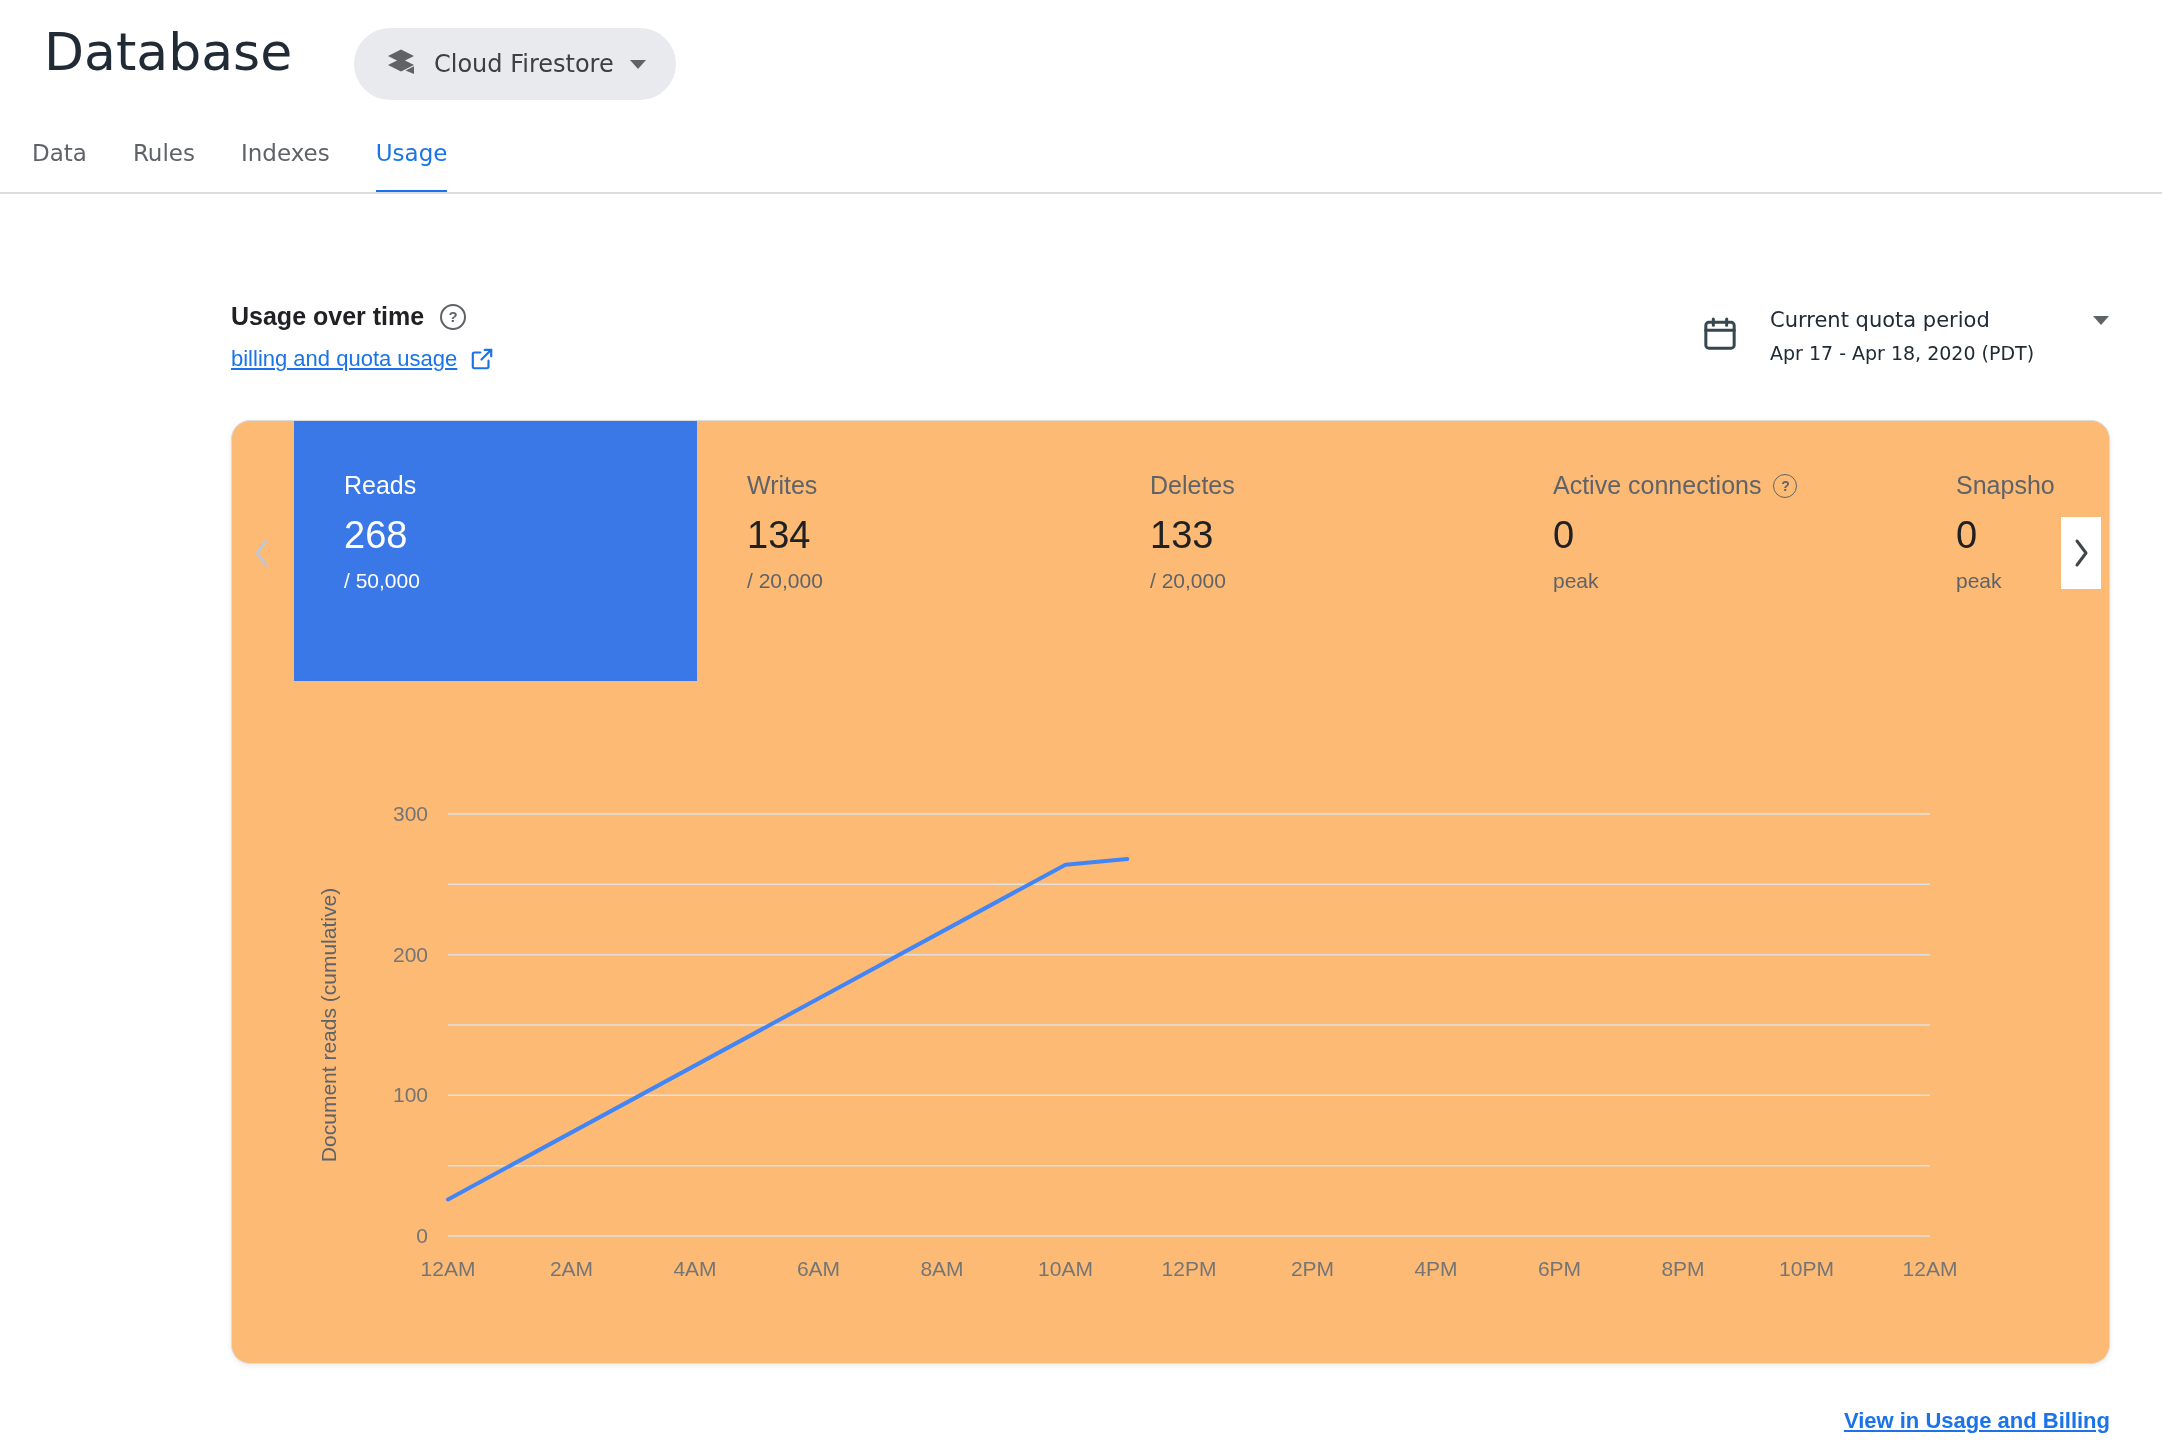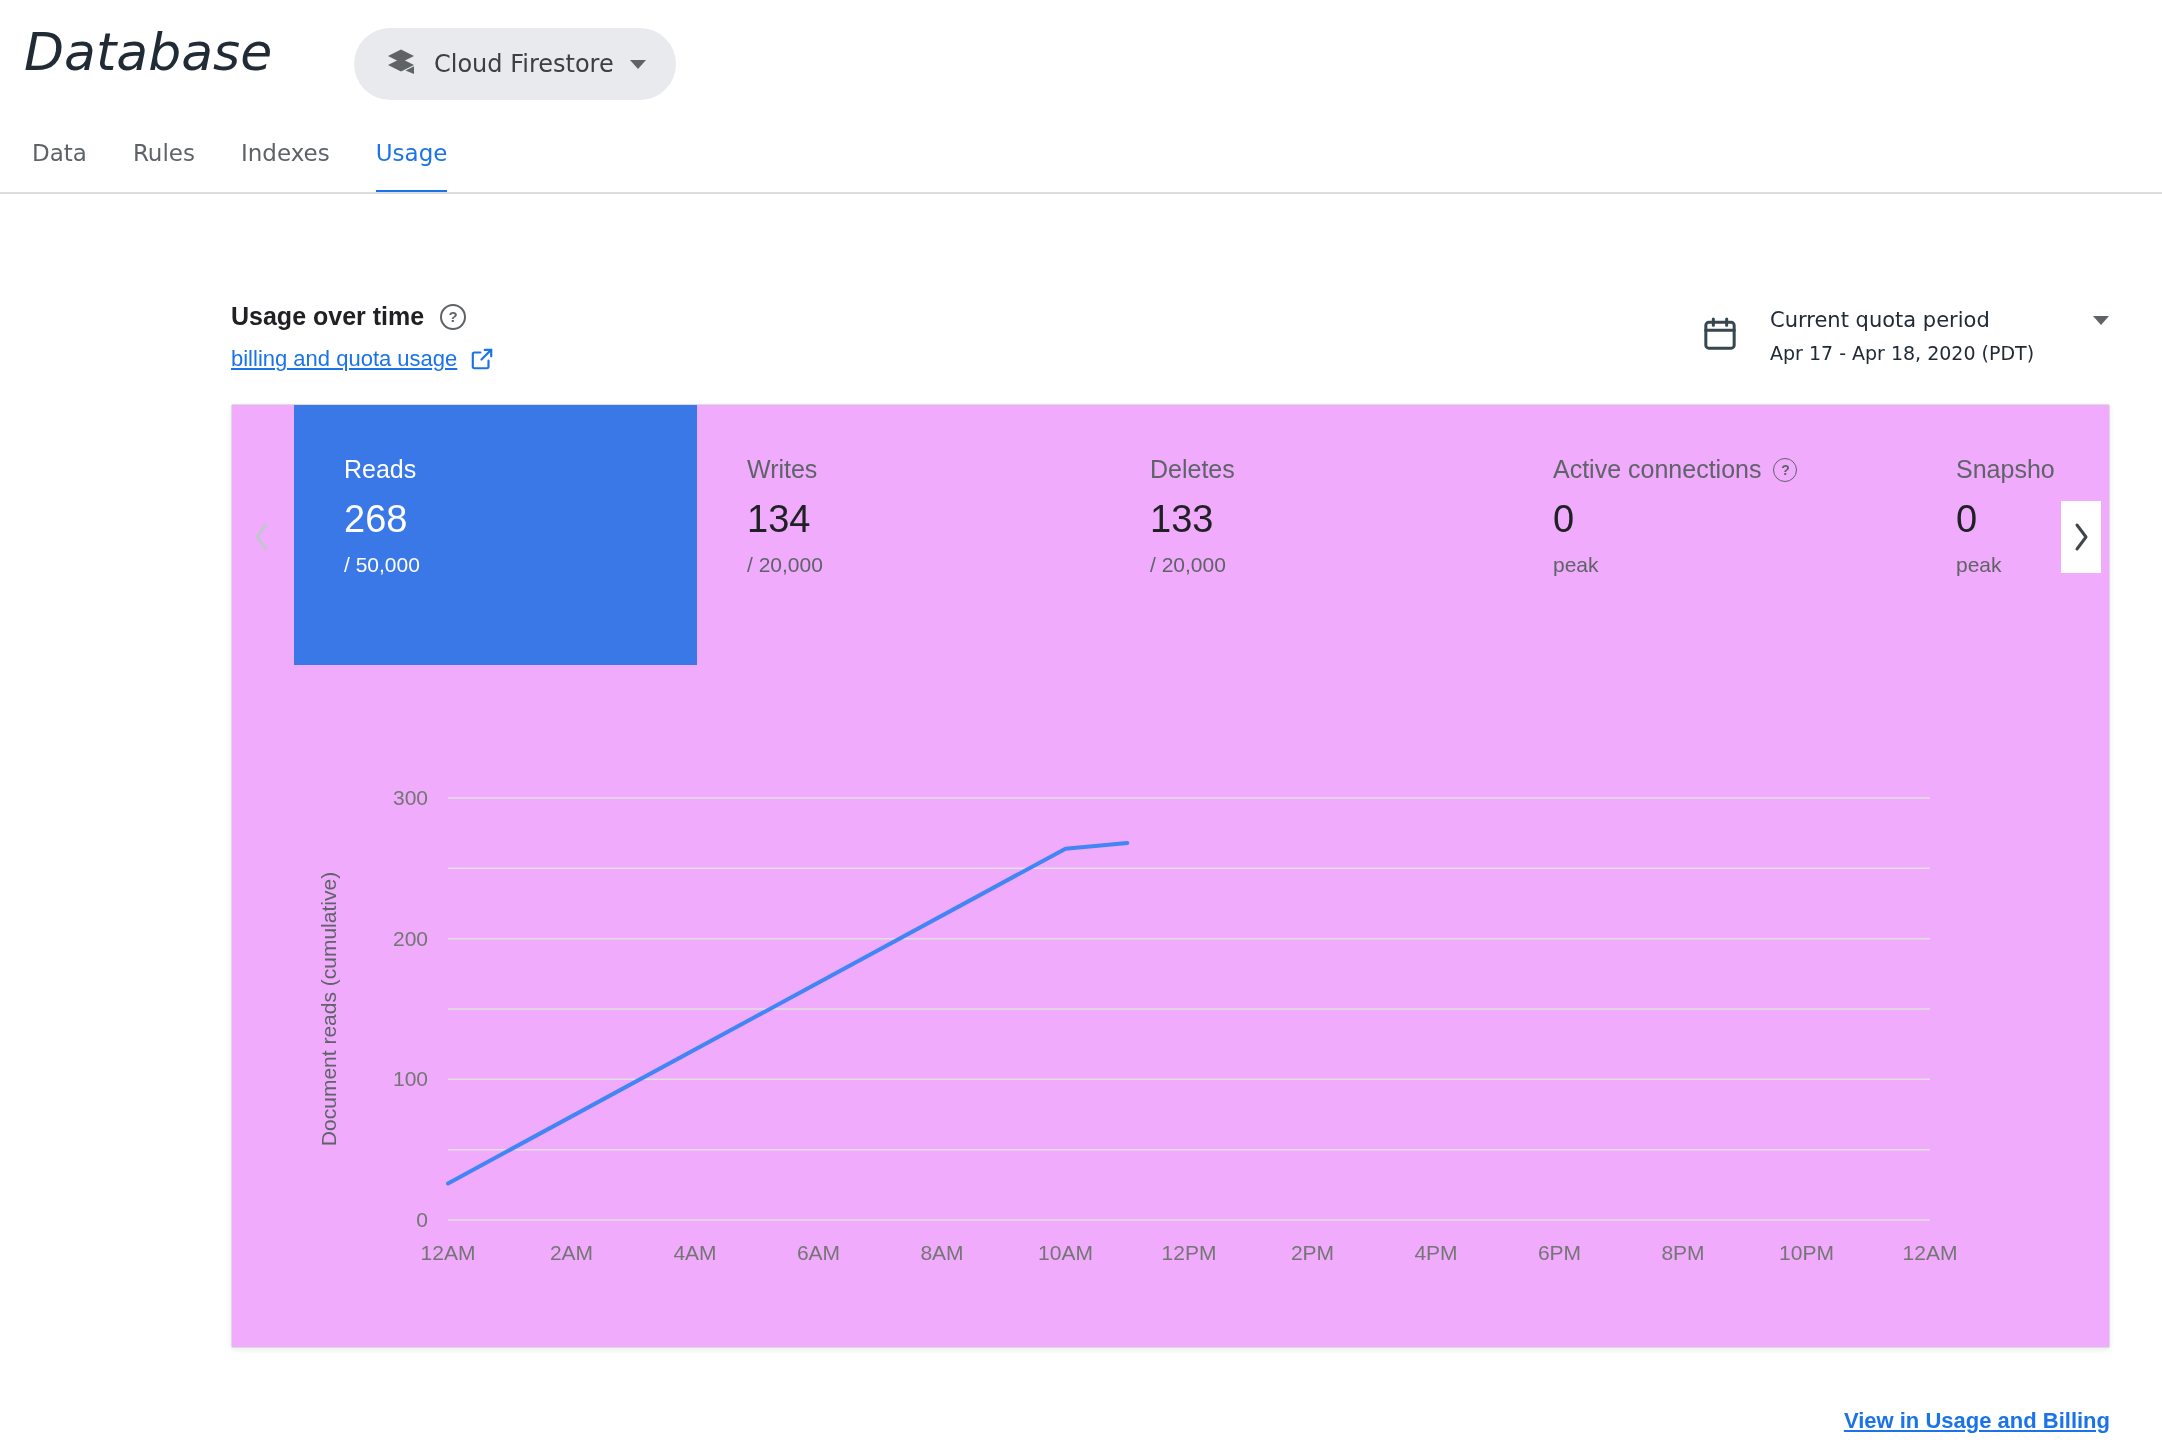--- a/index.html
+++ b/index.html
@@ -9,22 +9,22 @@
     --text-gray:#5f6368;
     --divider:#dadce0;
     --pill-bg:#e8eaed;
   }
   *{margin:0;padding:0;box-sizing:border-box;}
   body{background:#fff;}
   .page{position:relative;width:2162px;height:1456px;background:#fff;overflow:hidden;
         font-family:"Liberation Sans",sans-serif;color:var(--text-dark);}
 
   
-  .page-title{position:absolute;left:24px;top:22px;font-family:"DejaVu Sans",sans-serif;
-              font-size:52px;font-weight:400;color:#212b36;font-style:italic;}
+  .page-title{position:absolute;left:44px;top:22px;font-family:"DejaVu Sans",sans-serif;
+              font-size:52px;font-weight:400;color:#212b36;}
   .pill{position:absolute;left:354px;top:28px;height:72px;border:none;border-radius:36px;
         background:var(--pill-bg);display:flex;align-items:center;gap:16px;padding:12px 30px;
         cursor:pointer;}
   .pill-label{font-family:"DejaVu Sans",sans-serif;font-size:24px;color:#3c4043;}
   .caret{width:0;height:0;border-left:8px solid transparent;border-right:8px solid transparent;
          border-top:9px solid #5f6368;}
 
   
   .tabs{position:absolute;left:32px;top:138px;display:flex;gap:46px;}
   .tab{font-family:"DejaVu Sans",sans-serif;font-size:23px;color:#5f6368;line-height:30px;
@@ -45,22 +45,22 @@
 
   
   .quota{position:absolute;left:1700px;top:308px;display:flex;gap:30px;align-items:center;}
   .quota-col{position:relative;width:345px;}
   .quota-row{display:flex;align-items:center;cursor:pointer;}
   .quota-label{font-family:"DejaVu Sans",sans-serif;font-size:21px;color:#212b36;}
   .quota-row .caret{position:absolute;right:6px;top:8px;}
   .quota-range{margin-top:10px;font-family:"DejaVu Sans",sans-serif;font-size:19px;color:#212b36;}
 
   
-  .card{position:absolute;left:231px;top:404px;width:1879px;height:944px;background:#f0abfc;
-        border:1.5px solid var(--divider);border-radius:2px;overflow:hidden;
+  .card{position:absolute;left:231px;top:420px;width:1879px;height:944px;background:#fdba74;
+        border:1.5px solid var(--divider);border-radius:19px;overflow:hidden;
         box-shadow:0 2px 5px rgba(60,64,67,.10);}
   .chev{position:absolute;top:96px;width:40px;height:72px;display:flex;align-items:center;
         justify-content:center;cursor:pointer;z-index:3;}
   .chev.left{left:10px;color:#c2c6cc;}
   .chev.right{right:8px;color:#424549;background:#fff;}
 
   .tiles{position:absolute;left:62px;top:0;display:flex;height:260px;}
   .tile{width:403px;height:260px;padding:50px 0 0 50px;cursor:pointer;}
   .tile-label{font-size:25px;color:var(--text-gray);display:flex;align-items:center;gap:12px;
               white-space:nowrap;}

